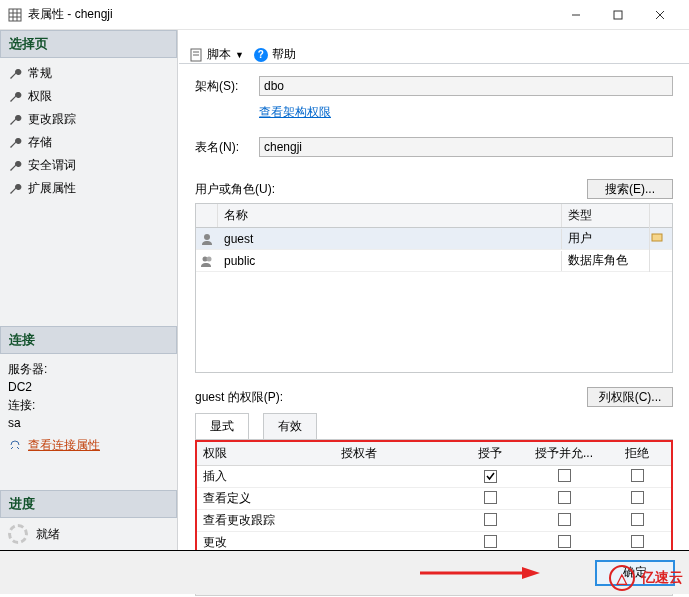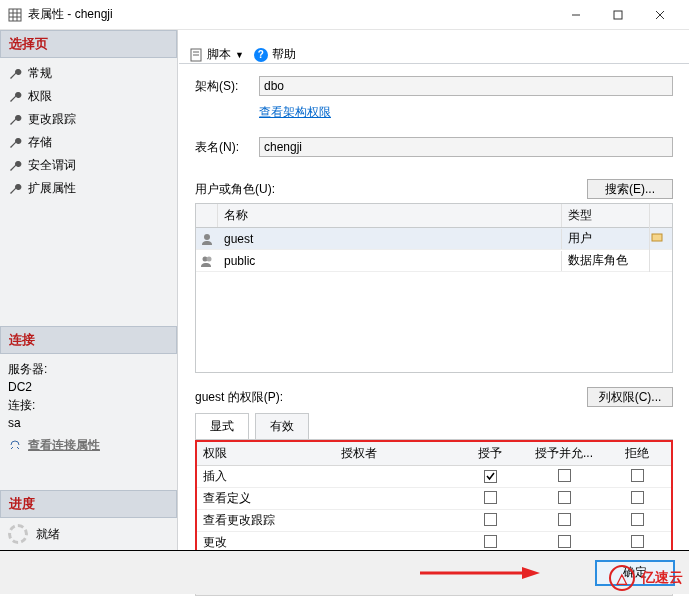--- a/index.html
+++ b/index.html
@@ -3,28 +3,28 @@
 <meta charset="utf-8">
 <style>
 * { box-sizing: border-box; margin: 0; padding: 0; }
 body { font-family: "Microsoft YaHei", "SimSun", sans-serif; font-size: 12px; background: #fff; width: 689px; height: 597px; overflow: hidden; position: relative; }
 .titlebar { height: 30px; background: #fff; border-bottom: 1px solid #e5e5e5; display: flex; align-items: center; padding: 0 8px; }
 .titlebar-icon { width: 14px; height: 14px; margin-right: 6px; }
 .titlebar-title { flex: 1; font-size: 12px; }
 .winbtn { width: 42px; height: 28px; display: flex; align-items: center; justify-content: center; }
 .main { display: flex; height: 520px; }
 .sidebar { width: 178px; background: #f1f2f3; border-right: 1px solid #d2d4d7; display: flex; flex-direction: column; }
-.side-head { background: #d6dbe2; border: 1px solid #b9c2cd; padding: 4px 8px; font-weight: bold; font-size: 13px; color: #b91c1c; }
+.side-head { background: #d6dbe2; border: 1px solid #b9c2cd; padding: 4px 8px; font-weight: bold; font-size: 13px; color: #14532d; }
 .side-list { padding: 4px 2px; }
 .side-item { display: flex; align-items: center; padding: 3px 6px; gap: 6px; font-size: 12px; }
 .wrench { width: 14px; height: 14px; }
 .side-spacer { flex: 1; min-height: 10px; }
 .side-block { padding: 6px 8px; font-size: 12px; line-height: 1.5; }
 .link-row { display: flex; align-items: center; gap: 6px; }
-.link { color: #737373; text-decoration: underline; font-weight: bold; }
+.link { color: #c2410c; text-decoration: underline; }
 .progress-row { display: flex; align-items: center; gap: 8px; padding: 6px 8px; }
 .spinner { width: 20px; height: 20px; border: 3px dashed #c7c7c7; border-radius: 50%; }
 .content { flex: 1; display: flex; flex-direction: column; border-left: 1px solid #fff; }
 .toolbar { height: 28px; display: flex; align-items: center; gap: 10px; padding: 0 10px; border-bottom: 1px solid #cfd3d8; margin-top: 16px; }
 .tb-item { display: flex; align-items: center; gap: 4px; font-size: 12px; }
 .dropdown-arrow { font-size: 9px; }
 .help-icon { width: 14px; height: 14px; border-radius: 50%; background: #0a84ff; color: #fff; display: inline-flex; align-items: center; justify-content: center; font-size: 10px; font-weight: bold; }
 .form-area { padding: 12px 16px 6px 16px; }
 .form-row { display: flex; align-items: center; margin-bottom: 8px; gap: 4px; }
 .form-label { width: 60px; }
@@ -38,21 +38,21 @@
 .col-icon { width: 22px; border-right: 1px solid #e0e0e0; }
 .col-name { flex: 1; padding: 3px 6px; border-right: 1px solid #e0e0e0; }
 .col-type { width: 88px; padding: 3px 6px; border-right: 1px solid #e0e0e0; }
 .col-end { width: 22px; }
 .grid-row { display: flex; border-bottom: 1px solid #eee; align-items: center; height: 22px; }
 .row-sel { background: #e8eef6; }
 .row-icon { width: 22px; display: flex; justify-content: center; }
 .perm-area { padding: 8px 16px 0 16px; }
 .perm-head { display: flex; align-items: center; margin-bottom: 6px; }
 .tabs { display: flex; border-bottom: 1px solid #c7cacc; }
-.tab { padding: 4px 14px; border: 1px solid #c7cacc; border-bottom: none; background: #f4f5f7; margin-right: 6px; font-size: 12px; }
+.tab { padding: 4px 14px; border: 1px solid #c7cacc; border-bottom: none; background: #f4f5f7; margin-right: 14px; font-size: 12px; }
 .tab.active { background: #fff; }
 .perm-table { border: 2px solid #e62323; }
 .pt-head { display: flex; background: #f4f5f7; border-bottom: 1px solid #d8d8d8; }
 .pc-name { flex: 1; padding: 3px 6px; }
 .pc-grantor { width: 120px; padding: 3px 6px; }
 .pc-grant { width: 70px; padding: 3px 6px; text-align: center; }
 .pc-wgrant { width: 78px; padding: 3px 6px; text-align: center; }
 .pc-deny { width: 68px; padding: 3px 6px; text-align: center; }
 .pt-row { display: flex; border-bottom: 1px solid #eee; height: 22px; align-items: center; }
 .pt-row.sel { background: #b4d5f0; }

